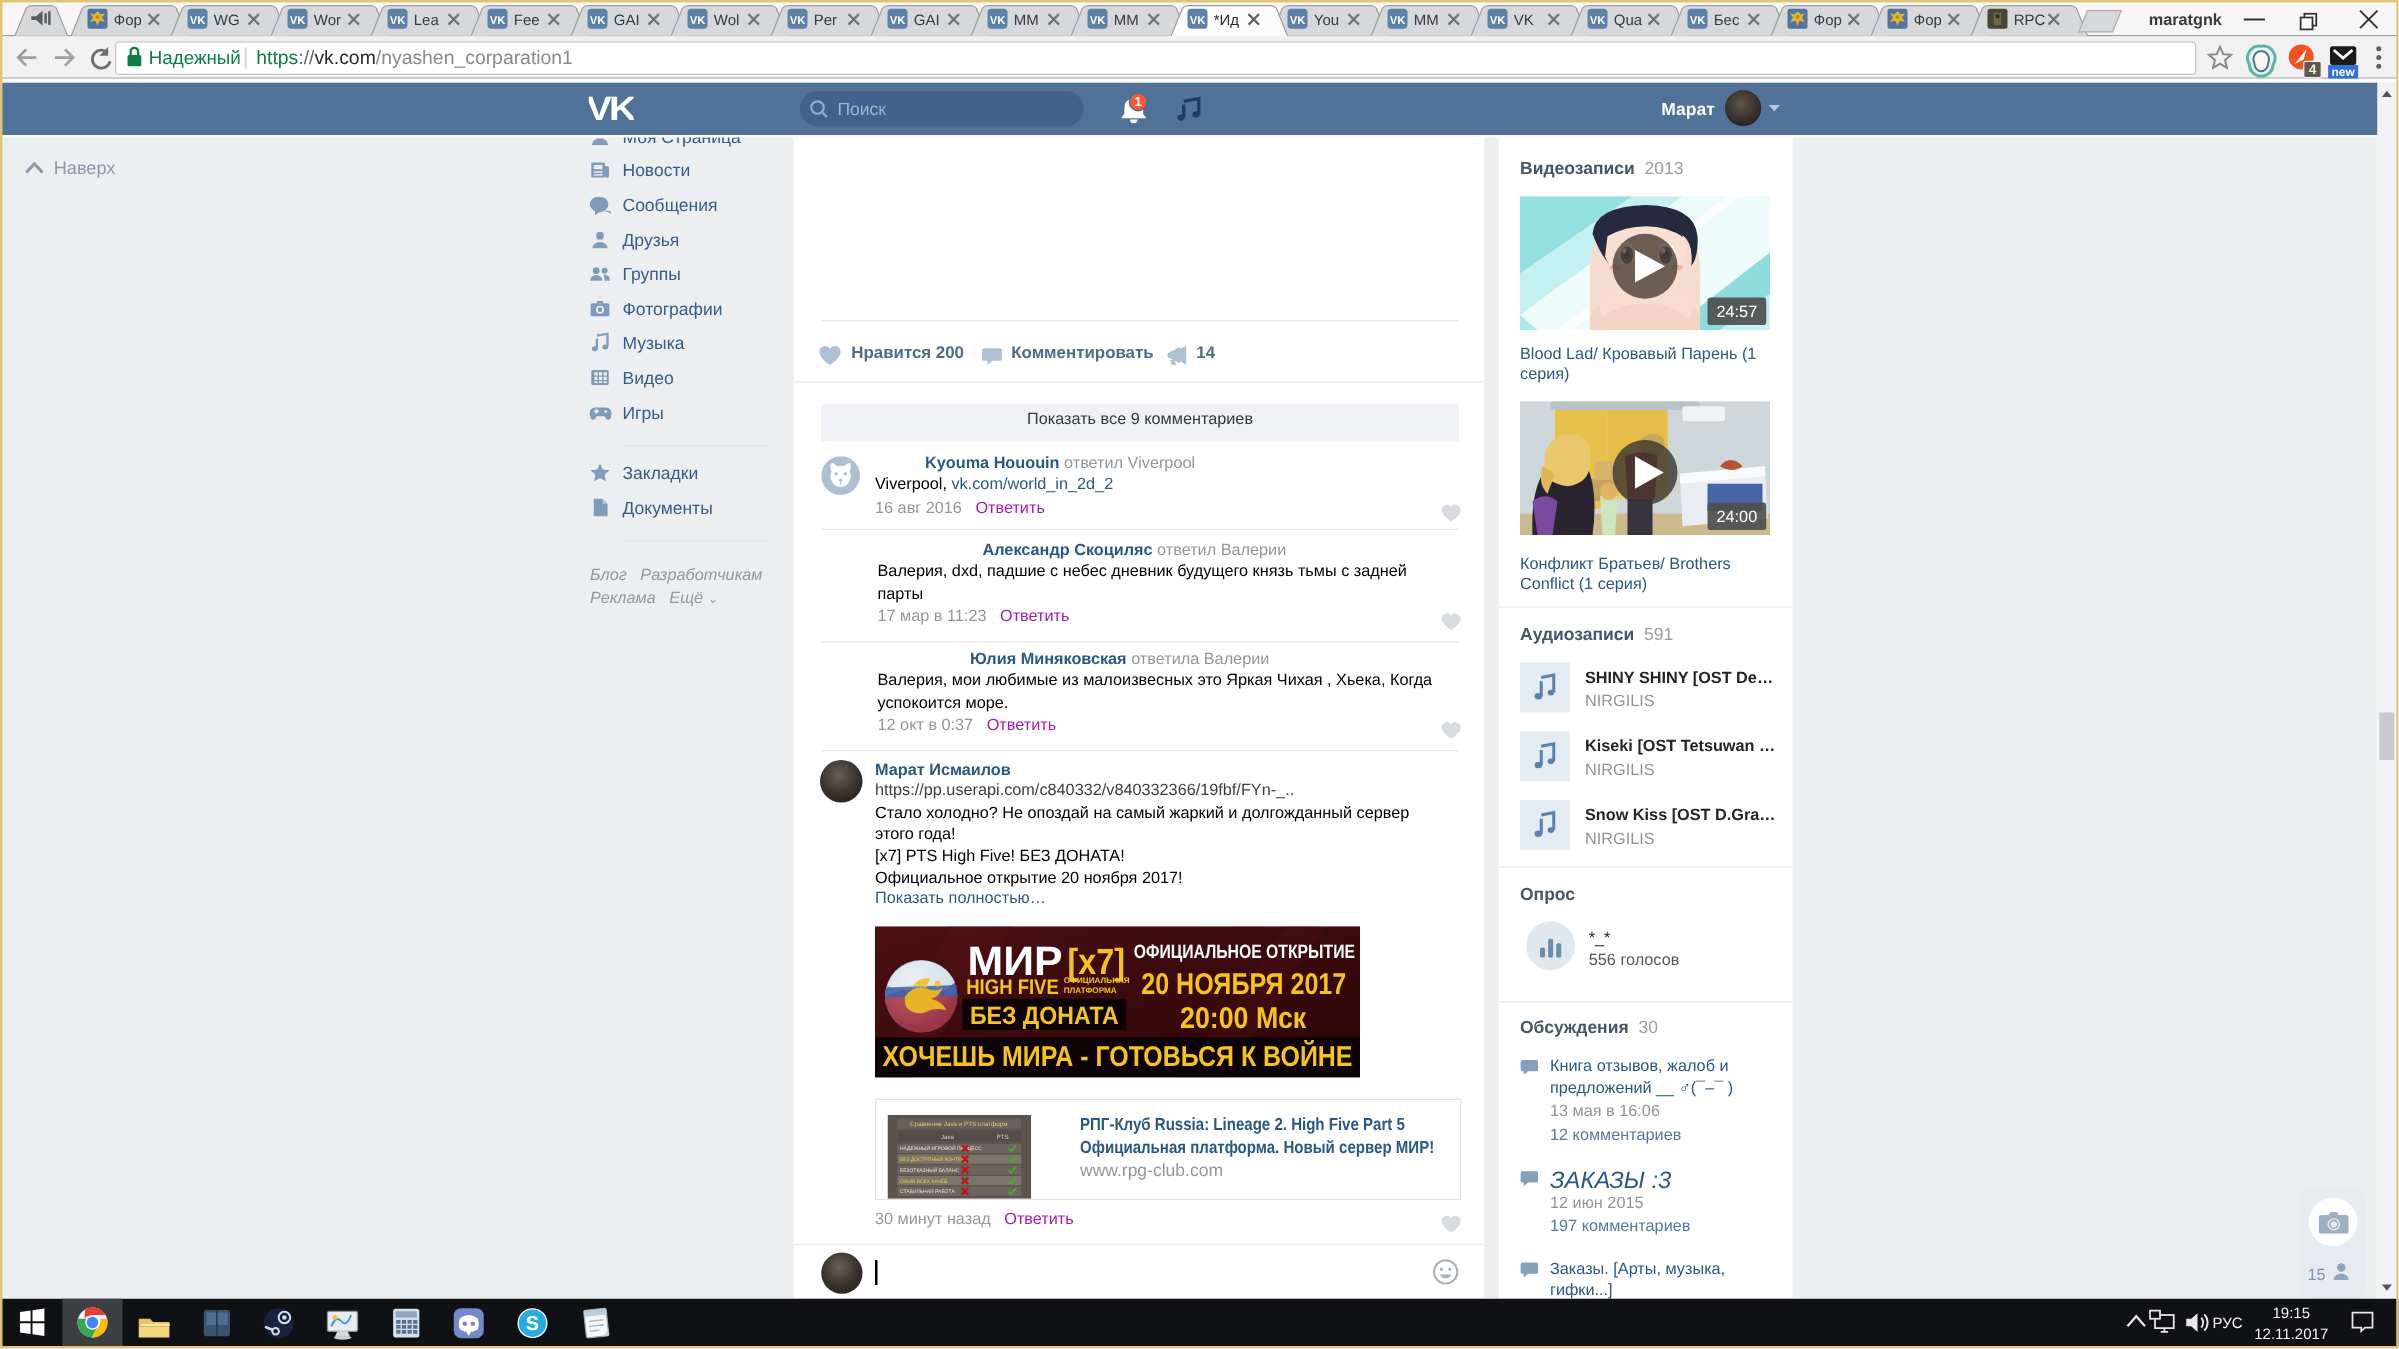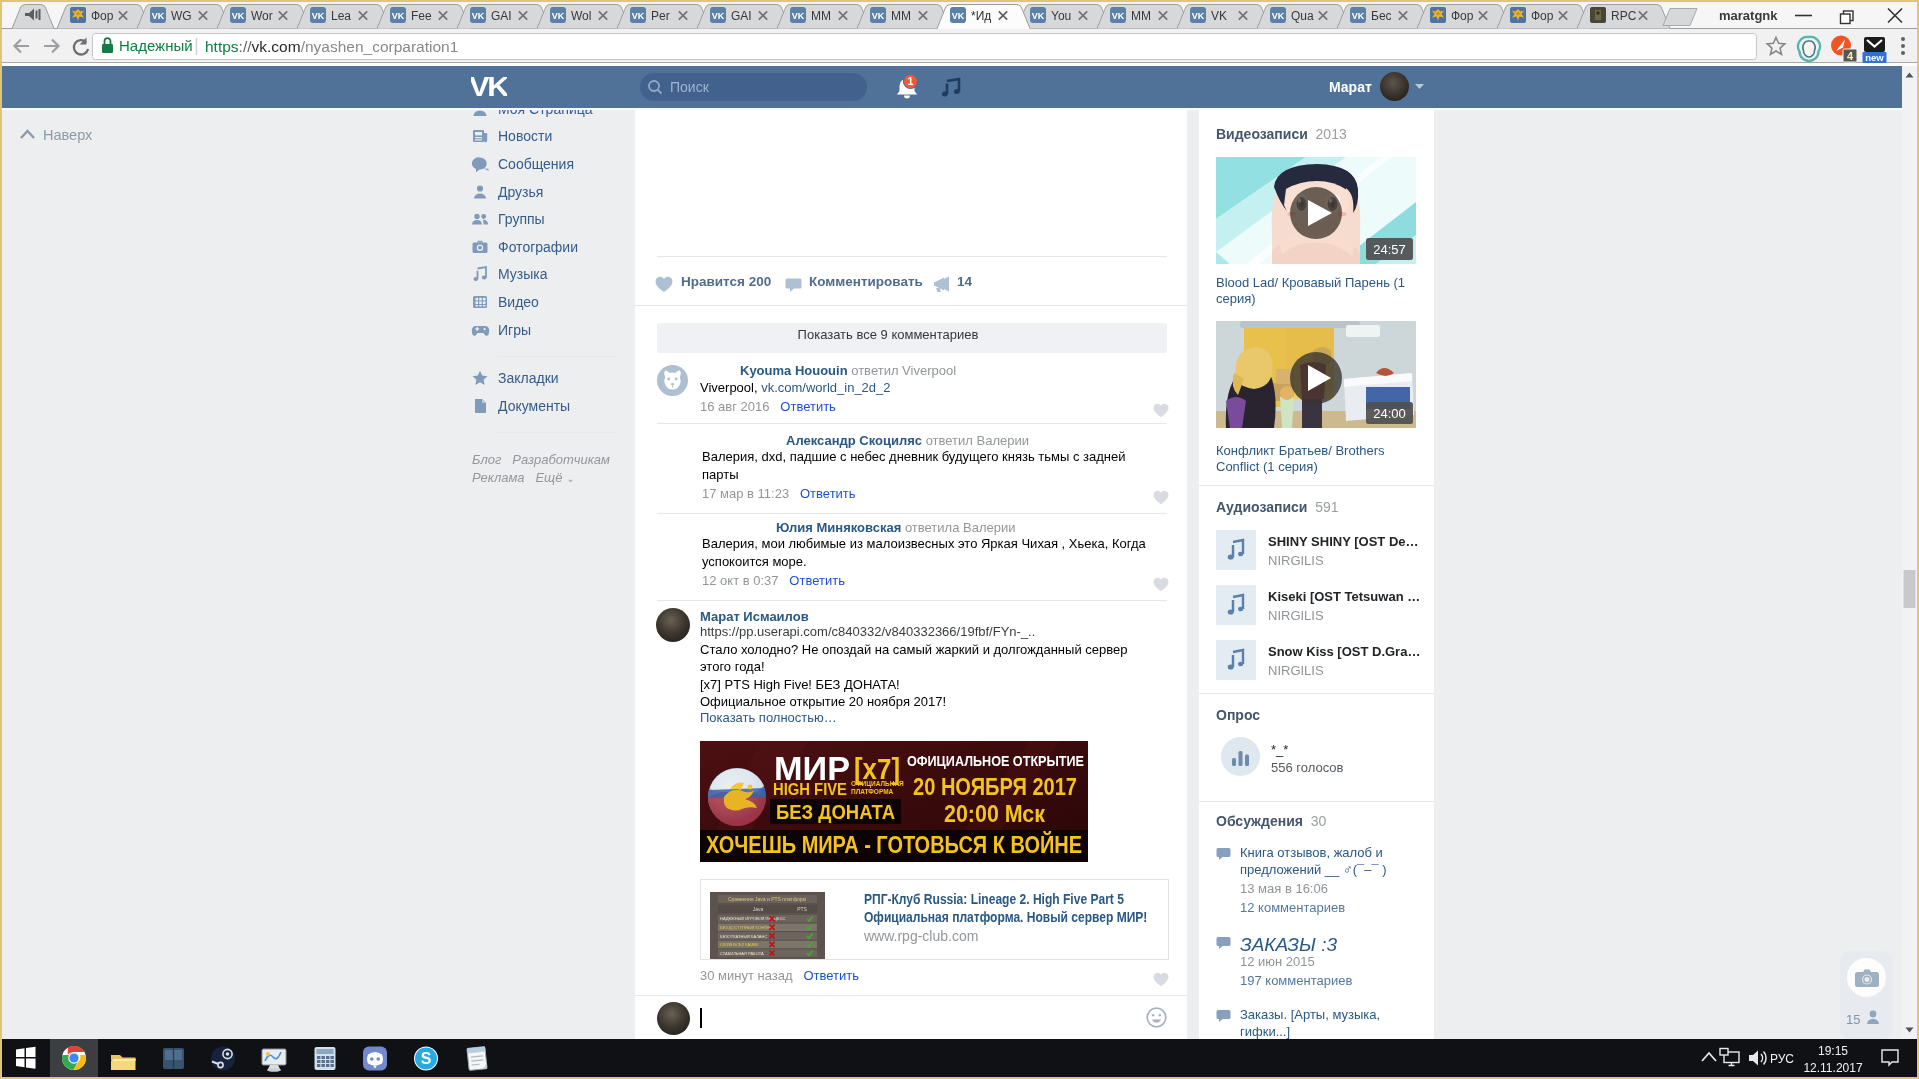--- a/index.html
+++ b/index.html
@@ -32,21 +32,21 @@
 #b-bottom { left:0; top:1077px; width:1919px; height:2px; background:#dfc575; z-index:90; }
 
 .vknav-item { position:absolute; left:471px; height:28px; }
 .vknav-item .lbl { position:absolute; left:27px; top:50%; transform:translateY(-50%); font-size:14px; color:#355c8b; white-space:nowrap; }
 .vknav-item svg { position:absolute; left:0; top:50%; transform:translateY(-50%); }
 
 .cname { font-weight:bold; color:#2a5885; font-size:13px; }
 .cgrey { color:#939699; font-size:13px; }
 .cbody { color:#000; font-size:13px; }
 .clink { color:#2a5885; font-size:13px; }
-.caction { color:#1d4ed8; font-size:13px; }
+.caction { color:#a21caf; font-size:13px; }
 </style>
 </head>
 <body>
 <div id="screen">
 
 <svg class="abs" style="left:0;top:0" width="1919" height="30" viewBox="0 0 1919 30">
 <rect x="0" y="0" width="1919" height="28.5" fill="#f6f6f6"></rect>
 <rect x="0" y="28" width="1919" height="1.2" fill="#9a9c9e"></rect>
 <path d="M12 28.5 L21 6.5 Q23 4.5 25.5 4.5 L40.5 4.5 Q43 4.5 45 6.5 L54 28.5" fill="#d7d8da" stroke="#9b9da0" stroke-width="1"></path>
 <path d="M25 13 L29 13 L34 8.5 L34 20.5 L29 16 L25 16 Z" fill="#5a5d60"></path>
@@ -310,21 +310,21 @@
 <svg class="abs" style="left:785px;top:211px" width="17" height="16" viewBox="0 0 17 16">
         <path d="M2 1.5 h13 a1.5 1.5 0 0 1 1.5 1.5 v7 a1.5 1.5 0 0 1 -1.5 1.5 h-6 l-4 3.5 l0 -3.5 h-3 a1.5 1.5 0 0 1 -1.5 -1.5 v-7 A1.5 1.5 0 0 1 2 1.5 Z" fill="#aec0d4"></path>
       </svg>
 <div class="abs" style="left:809px;top:208px;font-size:13.5px;font-weight:bold;color:#4f6c8c;">Комментировать</div>
 <svg class="abs" style="left:933px;top:210px" width="19" height="17" viewBox="0 0 19 17">
         <path d="M1 6.5 l10 -5 v13 l-10 -5 Z M11 3 l5 -2.5 v15 l-5 -2.5 Z M3 12 l3.5 0 l1.5 4 l-3.5 0 Z" fill="#aec0d4"></path>
       </svg>
 <div class="abs" style="left:957px;top:208px;font-size:13.5px;font-weight:bold;color:#4f6c8c;">14</div>
 <div class="abs sep" style="left:635px;top:239px;width:552px;"></div>
 <div class="abs" style="left:657px;top:257px;width:510px;height:30px;background:#f0f1f4;border-radius:2px;"></div>
-<div class="abs" style="left:633px;top:261px;width:510px;text-align:center;font-size:13px;color:#35383c;">Показать все 9 комментариев</div>
+<div class="abs" style="left:657px;top:261px;width:510px;text-align:center;font-size:13px;color:#35383c;">Показать все 9 комментариев</div>
 <svg class="abs" style="left:657px;top:299px" width="31" height="31" viewBox="0 0 31 31">
         <circle cx="15.5" cy="15.5" r="15.5" fill="#aebfd1"></circle>
         <path d="M7.5 10 Q6.5 5 9.5 5.5 L13 8 Q15.5 7.2 18 8 L21.5 5.5 Q24.5 5 23.5 10 L22.8 12.5 Q24.5 15.5 23 19 Q21 24.5 15.5 24.5 Q10 24.5 8 19 Q6.5 15.5 8.2 12.5 Z" fill="#fff"></path>
         <circle cx="11.8" cy="14" r="1.4" fill="#aebfd1"></circle>
         <circle cx="19.2" cy="14" r="1.4" fill="#aebfd1"></circle>
         <path d="M13.6 19 Q15.5 17.2 17.4 19 L15.5 21 Z" fill="#aebfd1"></path>
         <path d="M15.5 21 L15.5 22.5" stroke="#aebfd1" stroke-width="1"></path>
       </svg>
 <div class="abs" style="left:700px;top:295px;margin-left:40px;"><span class="cname">Kyouma Hououin</span><span class="cgrey"> ответил Viverpool</span></div>
 <div class="abs" style="left:700px;top:312px;"><span class="cbody">Viverpool, </span><span class="clink">vk.com/world_in_2d_2</span></div>

